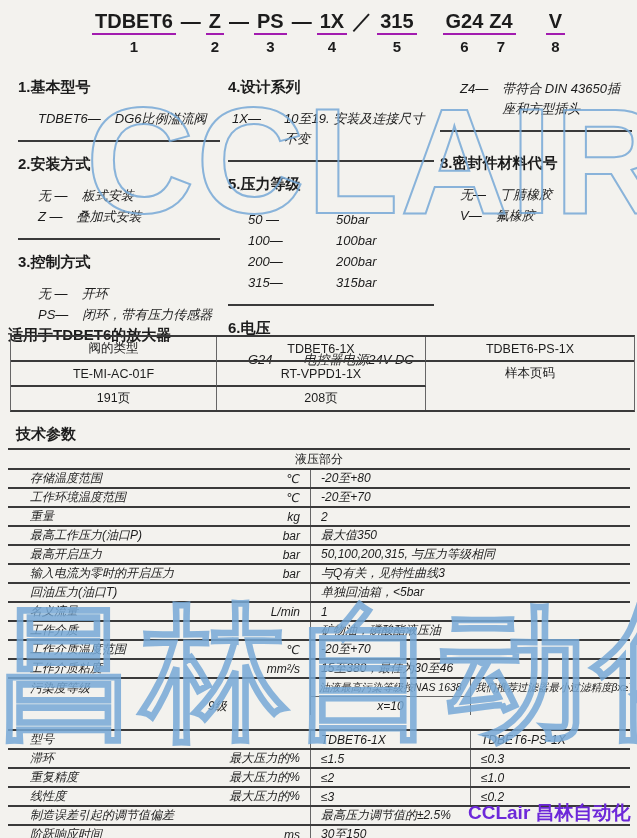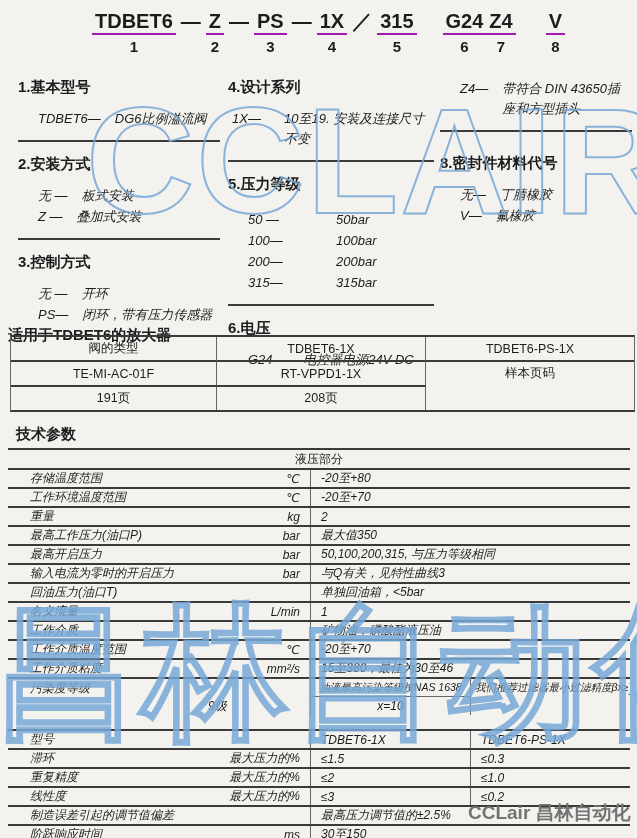--- a/index.html
+++ b/index.html
@@ -58,21 +58,21 @@
         justify-content:center;font-size:10.5px;}
   .p-x{grid-column:3;grid-row:2;border-left:1px solid #666;justify-content:center;}
   .p-n2{grid-column:4;grid-row:1 / span 2;border-left:1px solid #666;align-items:flex-start;
         font-size:10.5px;padding:2px 2px 0 4px;}
 
   
   .wm{position:absolute;pointer-events:none;font-weight:700;line-height:1;color:transparent;
       -webkit-text-stroke:2px rgba(118,168,214,0.85);z-index:5;white-space:nowrap;}
   .wm-top{left:86px;top:86px;font-size:150px;letter-spacing:2px;}
   .wm-bottom{left:-8px;top:600px;font-size:146px;letter-spacing:4px;}
-  .brand{position:absolute;left:468px;top:800px;font-size:19px;font-weight:700;color:#737373;
+  .brand{position:absolute;left:468px;top:800px;font-size:19px;font-weight:700;color:#6d28d9;
          z-index:6;white-space:nowrap;}
 </style>
 </head>
 <body>
 
 <div class="page">
 
   <div class="code-line">
     <span class="seg">
       <span class="seg-label">TDBET6</span>

